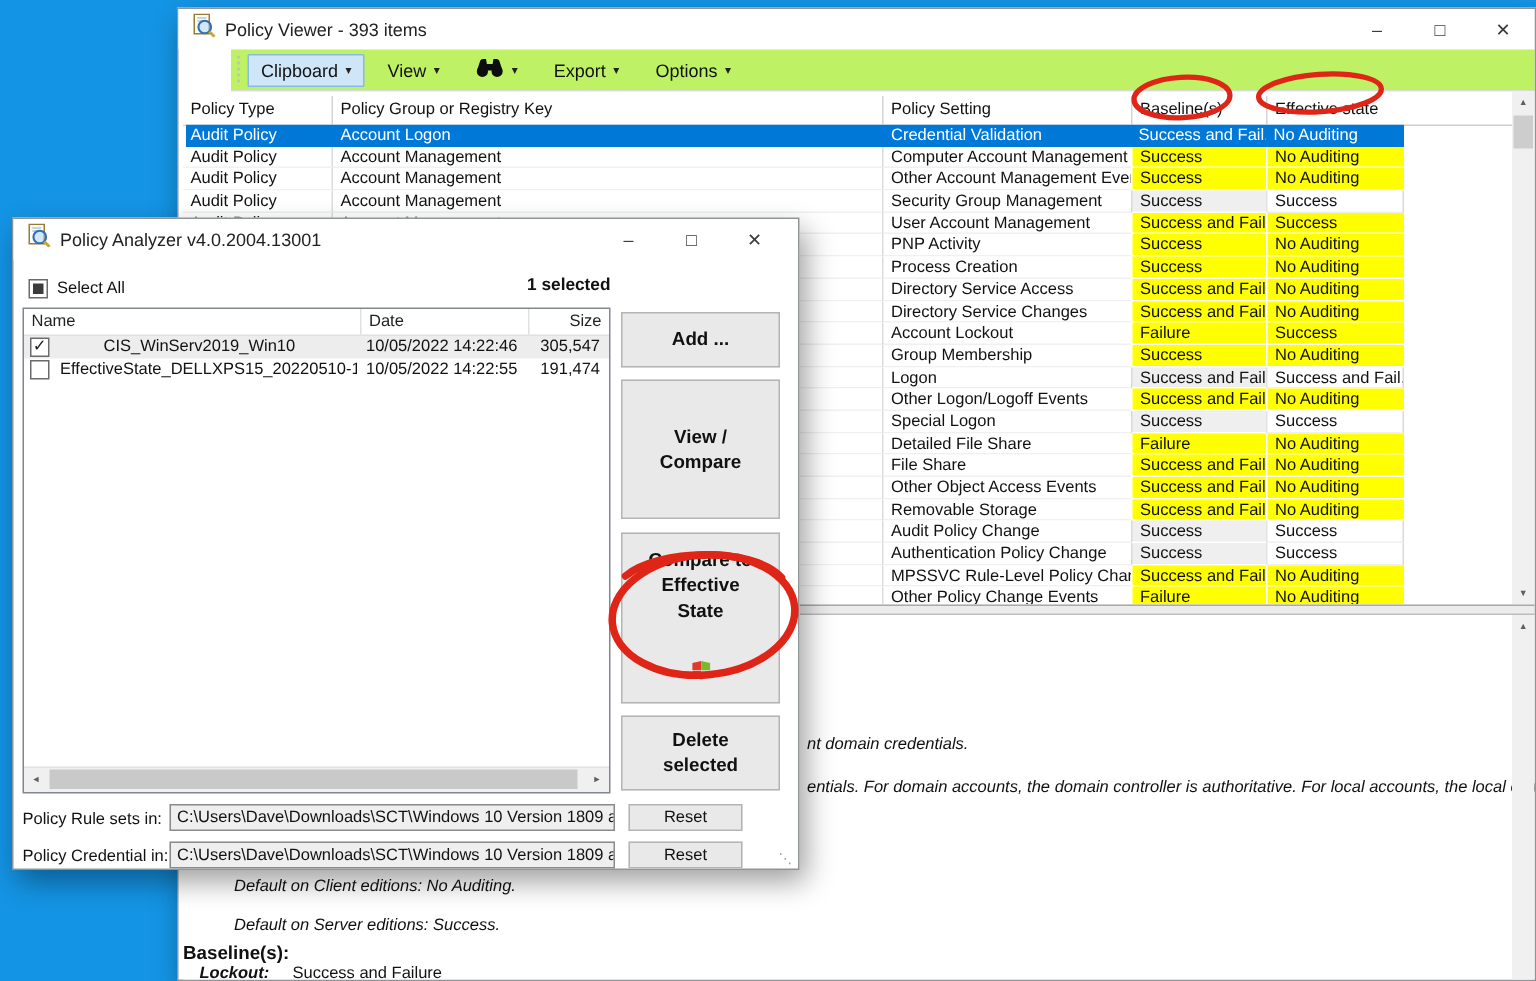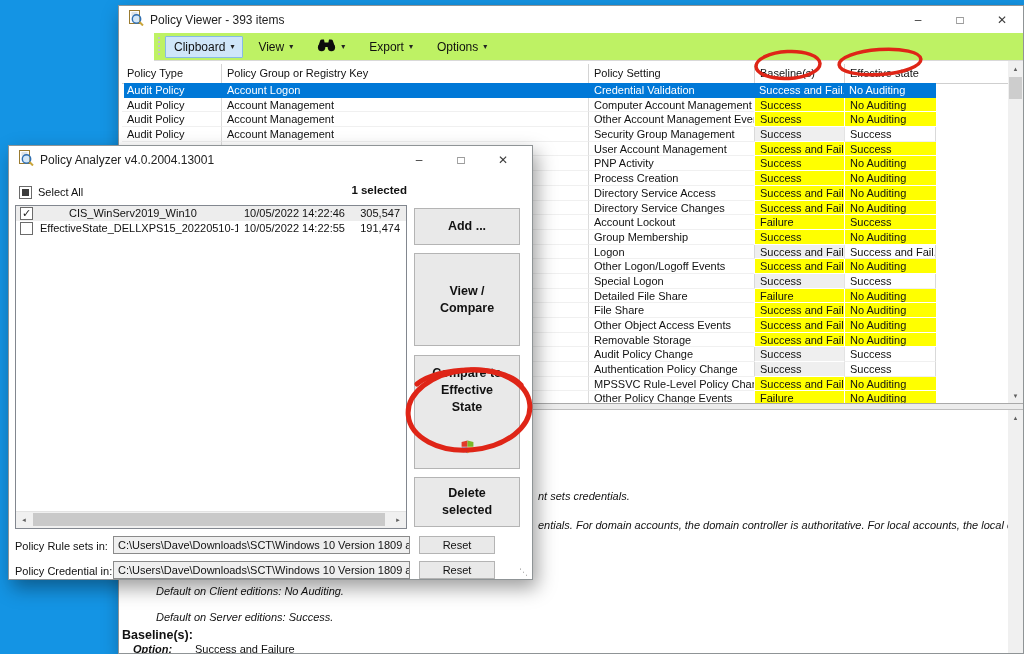--- a/index.html
+++ b/index.html
@@ -299,26 +299,26 @@
       <div class="vscroll">
         <div class="sb-arrow" style="top:0">▲</div>
         <div class="sb-thumb" style="top:16px;height:22px"></div>
         <div class="sb-arrow" style="bottom:0">▼</div>
       </div>
     </div>
 
     <div id="v-split"></div>
 
     <div id="v-detail">
-      <div class="dfrag ital" style="left:416px;top:80px">nt sets credentials.</div>
+      <div class="dfrag ital" style="left:416px;top:80px">nt domain credentials.</div>
       <div class="dfrag ital" style="left:416px;top:109px">entials. For domain accounts, the domain controller is authoritative. For local accounts, the local computer is</div>
       <div class="dfrag ital" style="left:34px;top:175px">Default on Client editions: No Auditing.</div>
       <div class="dfrag ital" style="left:34px;top:201px">Default on Server editions: Success.</div>
       <div class="dfrag dbold" style="left:0;top:218px">Baseline(s):</div>
-      <div class="dfrag dboldital" style="left:11px;top:233px">Option:</div>
+      <div class="dfrag dboldital" style="left:11px;top:233px">Lockout:</div>
       <div class="dfrag" style="left:73px;top:233px">Success and Failure</div>
 
       <div class="vscroll">
         <div class="sb-arrow" style="top:0">▲</div>
       </div>
     </div>
   </section>
 
   <section class="win" id="analyzer">
     <div class="titlebar">
@@ -341,20 +341,25 @@
 
     <div id="a-selectall">
       <span class="chk">
           <span class="ind"></span>
         </span>
       <span class="lbl">Select All</span>
     </div>
     <div id="a-count">1 selected</div>
 
     <div id="a-list">
+      <div id="a-lhead">
+        <div class="lh first" style="left:0;width:224px">Name</div>
+        <div class="lh" style="left:224px;width:112px">Date</div>
+        <div class="lh num" style="left:336px;width:54px">Size</div>
+      </div>
       <div id="a-rows">
           <div class="arow hl">
             <span class="chk" style="position: absolute; left: 4px; top: 1px;">
               <span class="mark">✓</span>
             </span>
             <div class="acell" style="left: 24px; width: 198px; margin-left: 29px;">CIS_WinServ2019_Win10</div>
             <div class="acell" style="left: 228px; width: 106px;">10/05/2022 14:22:46</div>
             <div class="acell" style="left: 336px; width: 52px; text-align: right; padding-right: 4px; box-sizing: border-box;">305,547</div>
           </div>
           <div class="arow">

